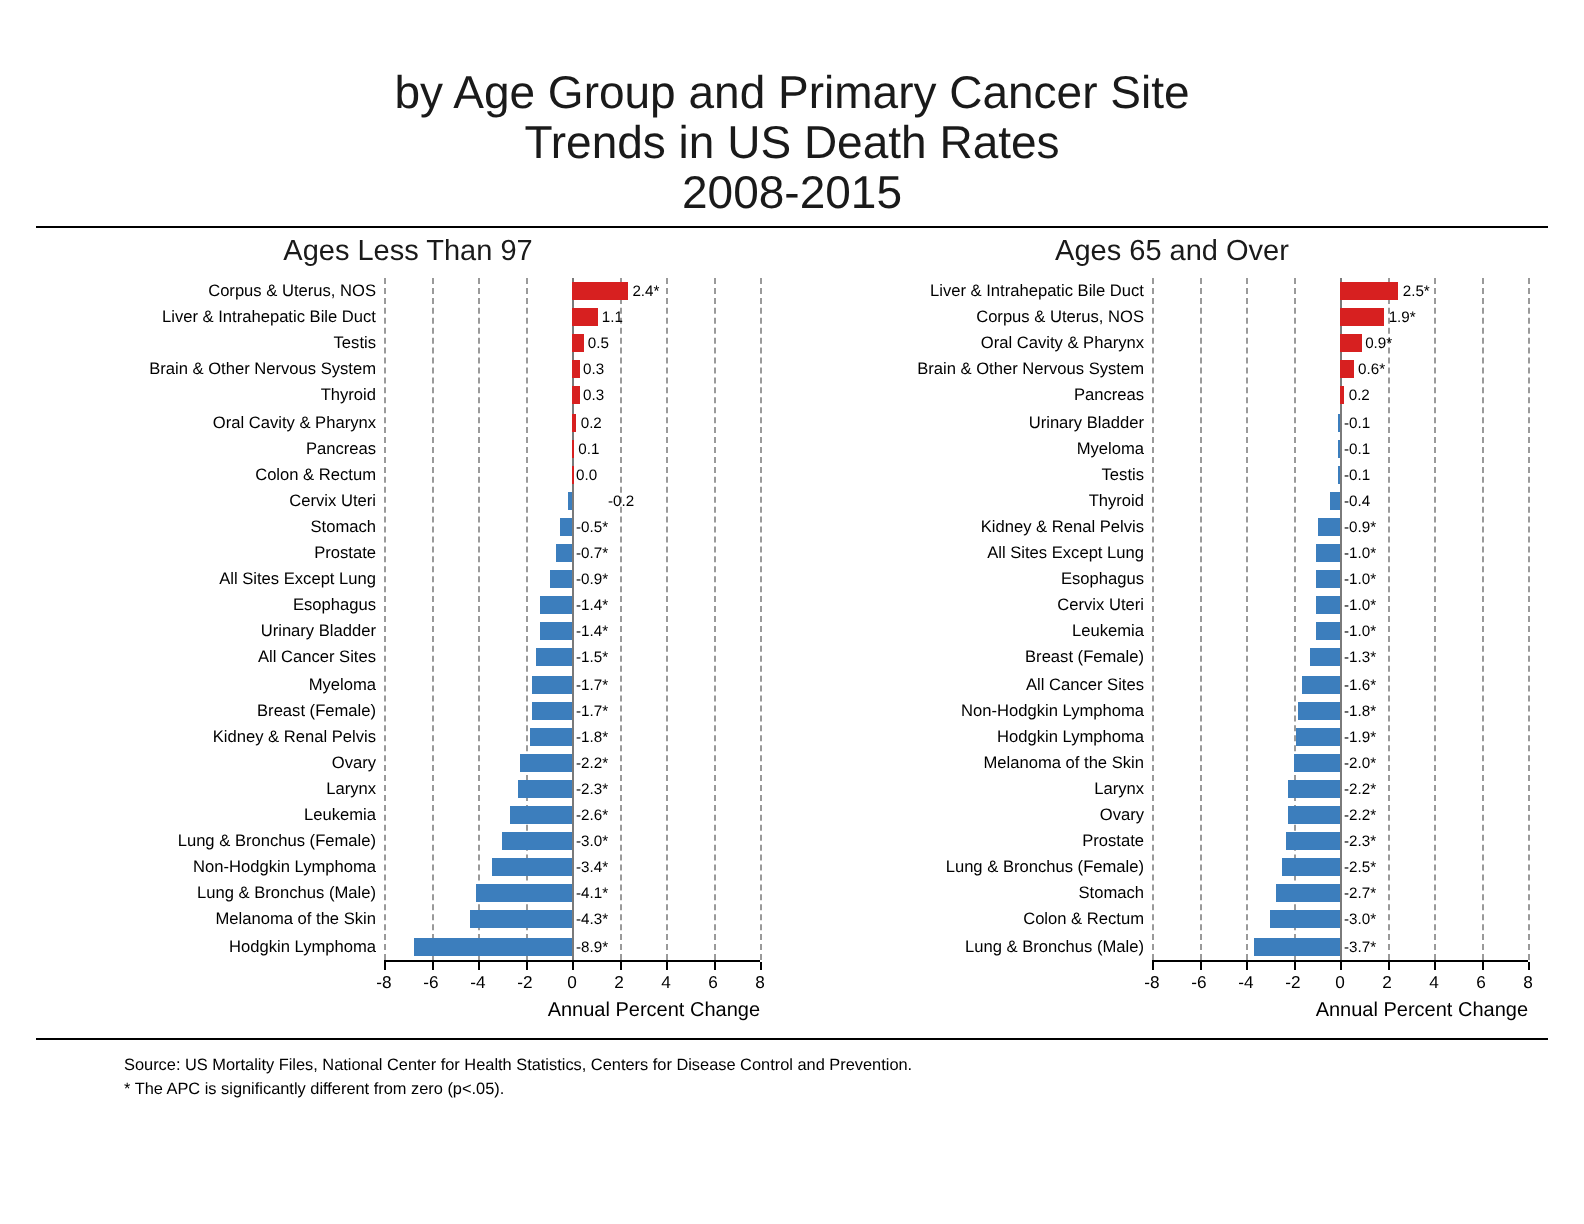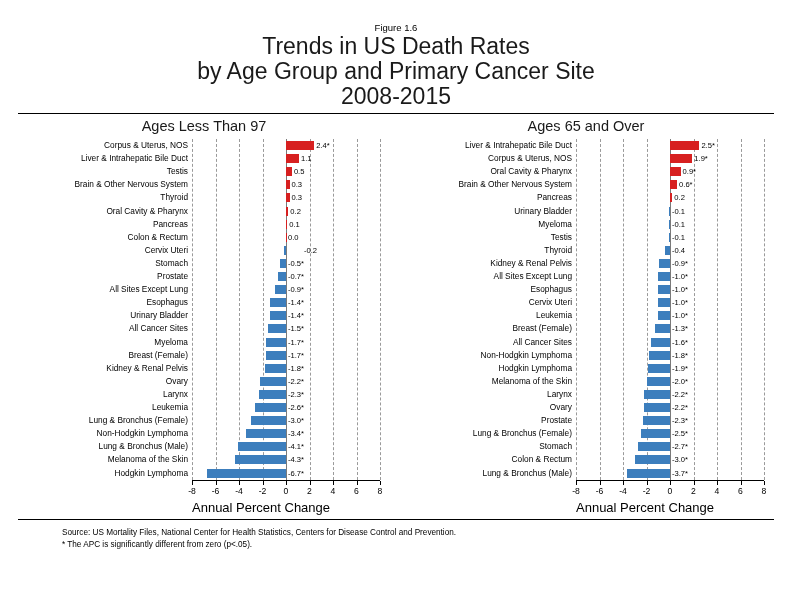--- a/index.html
+++ b/index.html
@@ -116,46 +116,45 @@
     background: #000;
   }
   .ticklabel {
     position: absolute;
     font-size: 8.6px;
     text-align: center;
     color: #000;
   }
   .axis-title {
     position: absolute;
-    font-size: 13px;
-    text-align: left;
+    font-size: 10px;
+    text-align: right;
     color: #000;
     white-space: nowrap;
   }
   .footnotes {
     position: absolute;
     left: 62px;
     top: 527px;
     font-size: 8.2px;
     line-height: 11.6px;
     color: #000;
   }
   .footnotes div { white-space: nowrap; }
   .fn-indent { padding-left: 6px; }
 </style>
 </head>
 <body>
 
 <div id="page">
 
-  <div class="fig-label">Figure 1.6</div>
 
   <div class="title">
+    <div>by Age Group and Primary Cancer Site</div>
     <div>Trends in US Death Rates</div>
-    <div>by Age Group and Primary Cancer Site</div>
     <div>2008-2015</div>
   </div>
 
   <div class="hrule" id="rule-top"></div>
 
   <div class="panel" id="panel-left">
     <div class="panel-title">Ages Less Than 97</div>
     <div class="plot" id="plot-left" style="height: 374.6px; width: 364px;">
         <div class="gridline" style="left: 172px; height: 340.6px;"></div>
         <div class="gridline" style="left: 195.5px; height: 340.6px;"></div>
@@ -287,21 +286,21 @@
           <div class="valtxt" style="left: 268px;">-4.1*</div>
         </div>
         <div class="row" style="position: absolute; top: 314.4px; left: 0px; width: 360px;">
           <div class="rowlabel" style="left: 0px; width: 168px;">Melanoma of the Skin</div>
           <div class="bar neg" style="left: 215.475px; width: 50.525px;"></div>
           <div class="valtxt" style="left: 268px;">-4.3*</div>
         </div>
         <div class="row" style="position: absolute; top: 327.5px; left: 0px; width: 360px;">
           <div class="rowlabel" style="left: 0px; width: 168px;">Hodgkin Lymphoma</div>
           <div class="bar neg" style="left: 187.275px; width: 78.725px;"></div>
-          <div class="valtxt" style="left: 268px;">-6.7*</div>
+          <div class="valtxt" style="left: 268px;">-8.9*</div>
         </div>
         <div class="axisline" style="left: 172px; width: 188px; top: 340.6px;"></div>
         <div class="tick" style="left: 172px; top: 341.6px;"></div>
         <div class="ticklabel" style="left: 160px; top: 346.6px; width: 24px;">-8</div>
         <div class="tick" style="left: 195.5px; top: 341.6px;"></div>
         <div class="ticklabel" style="left: 183.5px; top: 346.6px; width: 24px;">-6</div>
         <div class="tick" style="left: 219px; top: 341.6px;"></div>
         <div class="ticklabel" style="left: 207px; top: 346.6px; width: 24px;">-4</div>
         <div class="tick" style="left: 242.5px; top: 341.6px;"></div>
         <div class="ticklabel" style="left: 230.5px; top: 346.6px; width: 24px;">-2</div>

